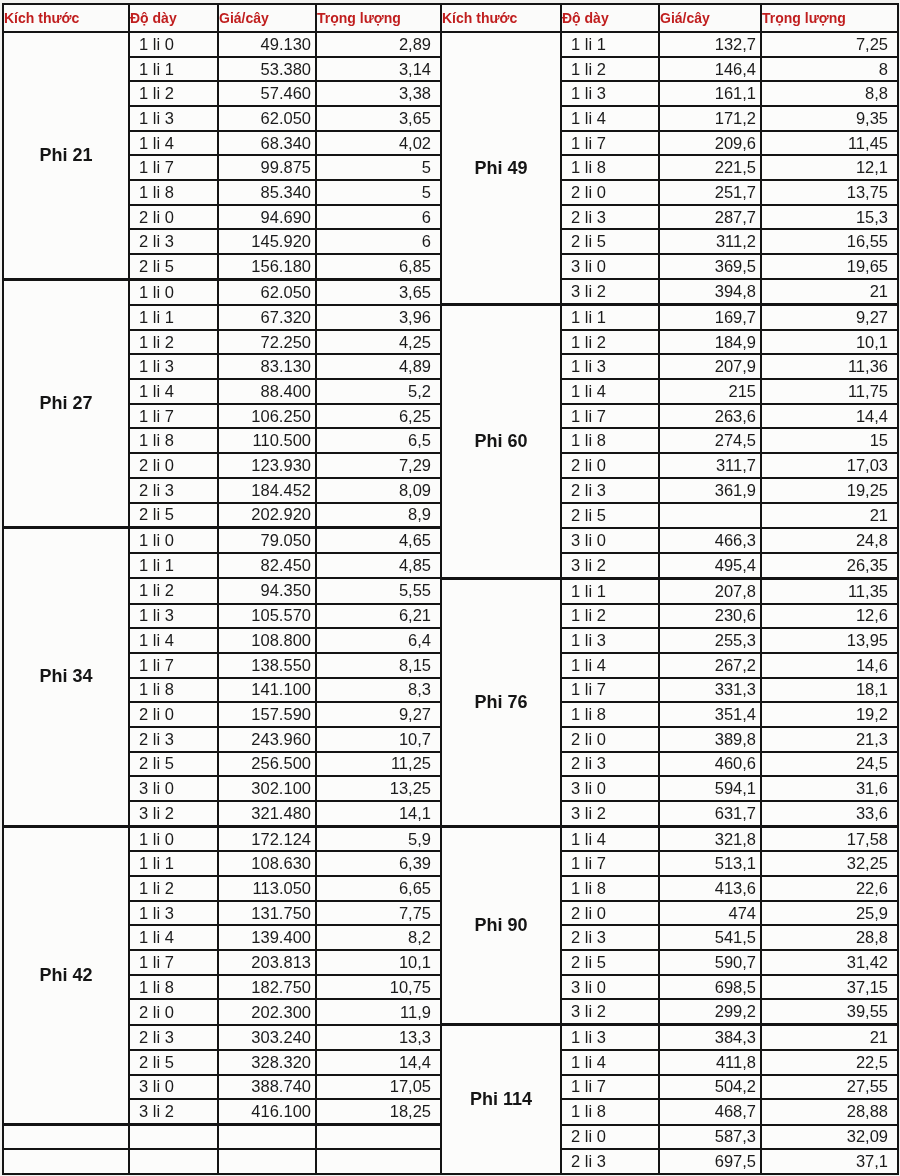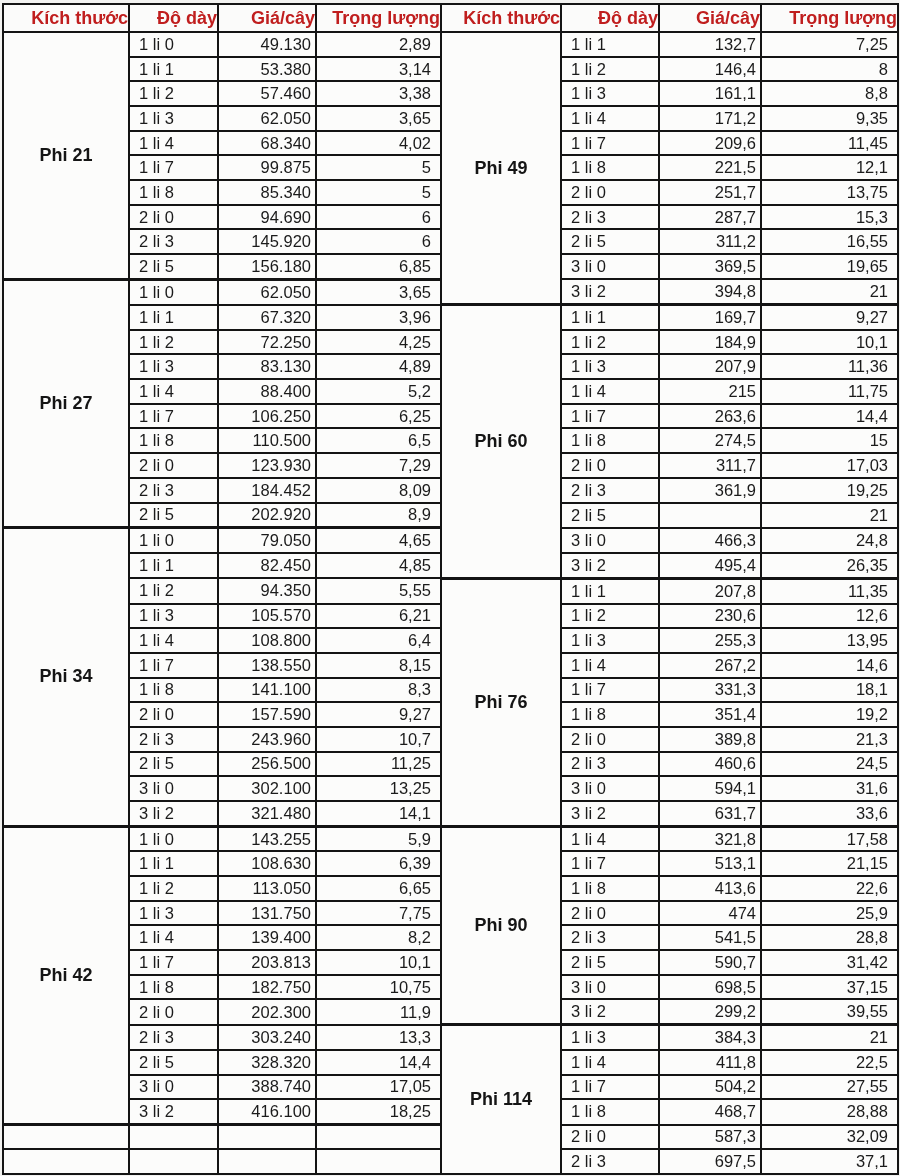--- a/index.html
+++ b/index.html
@@ -15,24 +15,24 @@
     background:#fcfcfb;
   }
   th,td{
     border:2px solid #141414;
     padding:0;
     overflow:hidden;
     white-space:nowrap;
   }
   th{
     color:#c01e1e;
-    font-size:18px;
+    font-size:14px;
     font-weight:bold;
     height:26px;
-    text-align:right;
+    text-align:left;
     background:#fbfbfa;
   }
   td{
     font-size:16.5px;
     color:#1b1b1b;
   }
   td.glabel{
     font-weight:bold;
     font-size:18px;
     text-align:center;
@@ -329,34 +329,34 @@
         <td class="thick">3 li 2</td>
         <td class="price">321.480</td>
         <td class="weight">14,1</td>
         <td class="thick">3 li 2</td>
         <td class="price">631,7</td>
         <td class="weight">33,6</td>
       </tr>
       <tr>
         <td class="glabel gs" rowspan="12">Phi 42</td>
         <td class="thick gs">1 li 0</td>
-        <td class="price gs">143.255</td>
+        <td class="price gs">172.124</td>
         <td class="weight gs">5,9</td>
         <td class="glabel gs" rowspan="8">Phi 90</td>
         <td class="thick gs">1 li 4</td>
         <td class="price gs">321,8</td>
         <td class="weight gs">17,58</td>
       </tr>
       <tr>
         <td class="thick">1 li 1</td>
         <td class="price">108.630</td>
         <td class="weight">6,39</td>
         <td class="thick">1 li 7</td>
         <td class="price">513,1</td>
-        <td class="weight">21,15</td>
+        <td class="weight">32,25</td>
       </tr>
       <tr>
         <td class="thick">1 li 2</td>
         <td class="price">113.050</td>
         <td class="weight">6,65</td>
         <td class="thick">1 li 8</td>
         <td class="price">413,6</td>
         <td class="weight">22,6</td>
       </tr>
       <tr>

